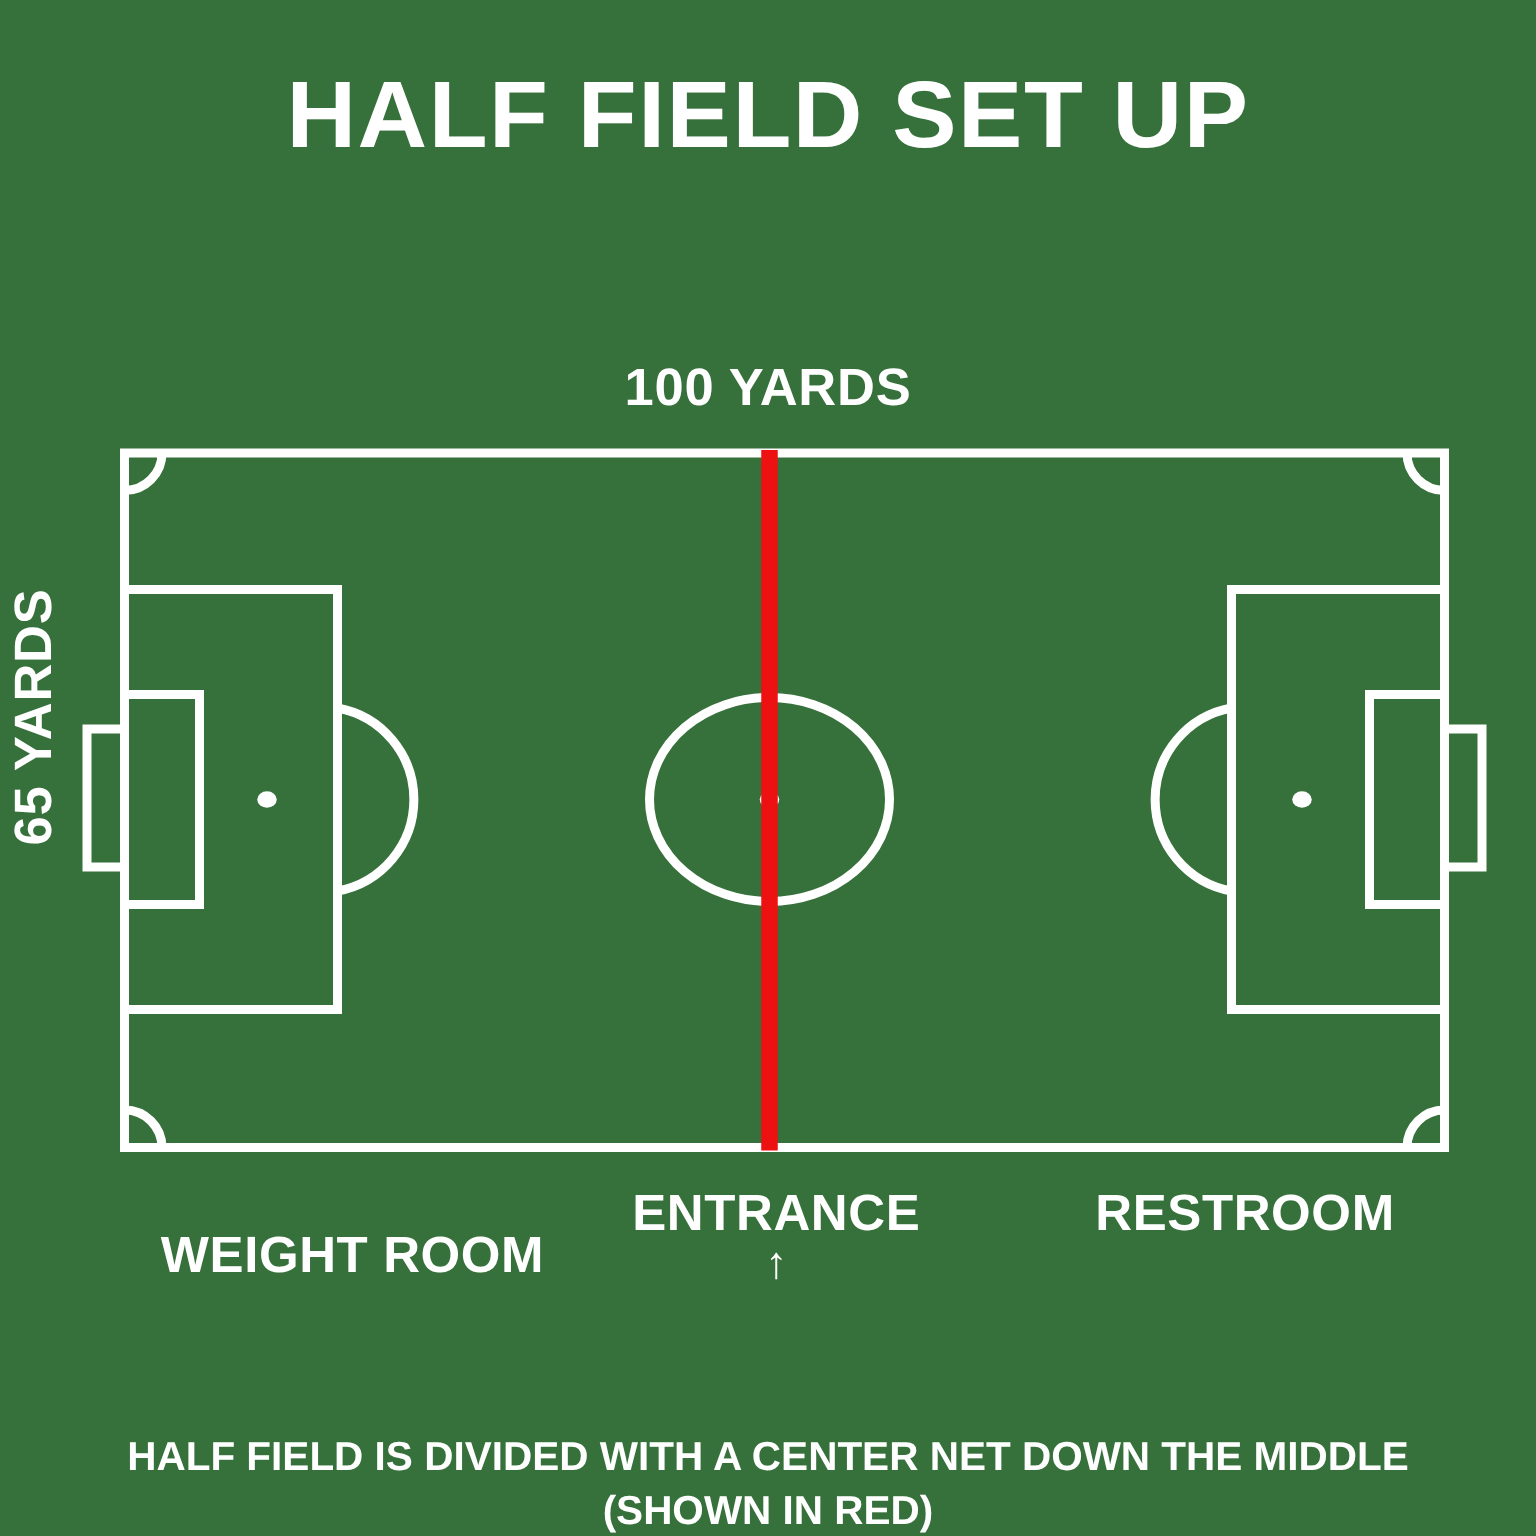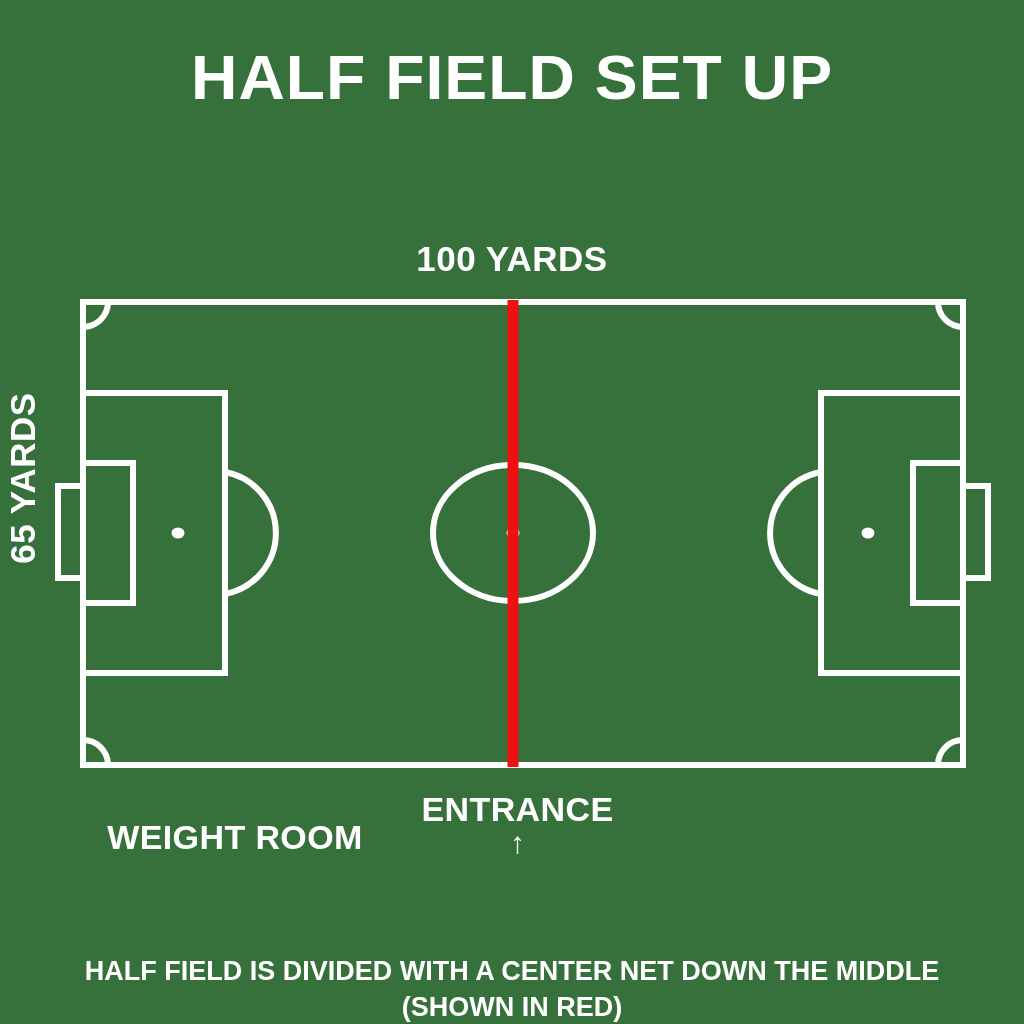--- a/index.html
+++ b/index.html
@@ -164,20 +164,21 @@
 
     <ellipse cx="178" cy="533" rx="6.5" ry="5.5" fill="#ffffff"></ellipse>
     <ellipse cx="868" cy="533" rx="6.5" ry="5.5" fill="#ffffff"></ellipse>
     <ellipse cx="513" cy="533" rx="6.5" ry="5.5" fill="#ffffff"></ellipse>
 
     <line x1="513" y1="300" x2="513" y2="767" stroke="#ee1111" stroke-width="11"></line>
   </svg>
 
   <div class="zone-label" id="zone-weight">WEIGHT ROOM</div>
   <div class="zone-label" id="zone-entrance">ENTRANCE</div>
+  <div class="zone-label" id="zone-restroom">RESTROOM</div>
 
   <div id="entrance-arrow">↑</div>
 
   <div id="caption">
     <span>HALF FIELD IS DIVIDED WITH A CENTER NET DOWN THE MIDDLE</span>
     <span class="l2">(SHOWN IN RED)</span>
   </div>
 
 </div>
 

